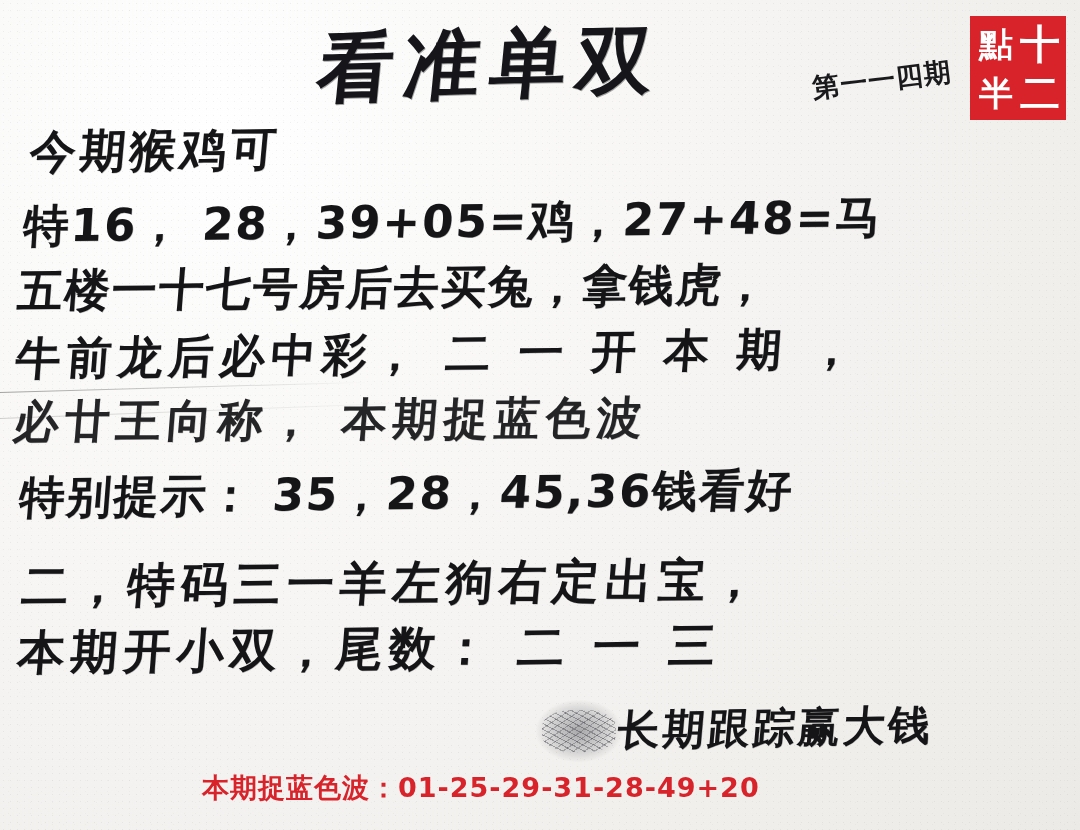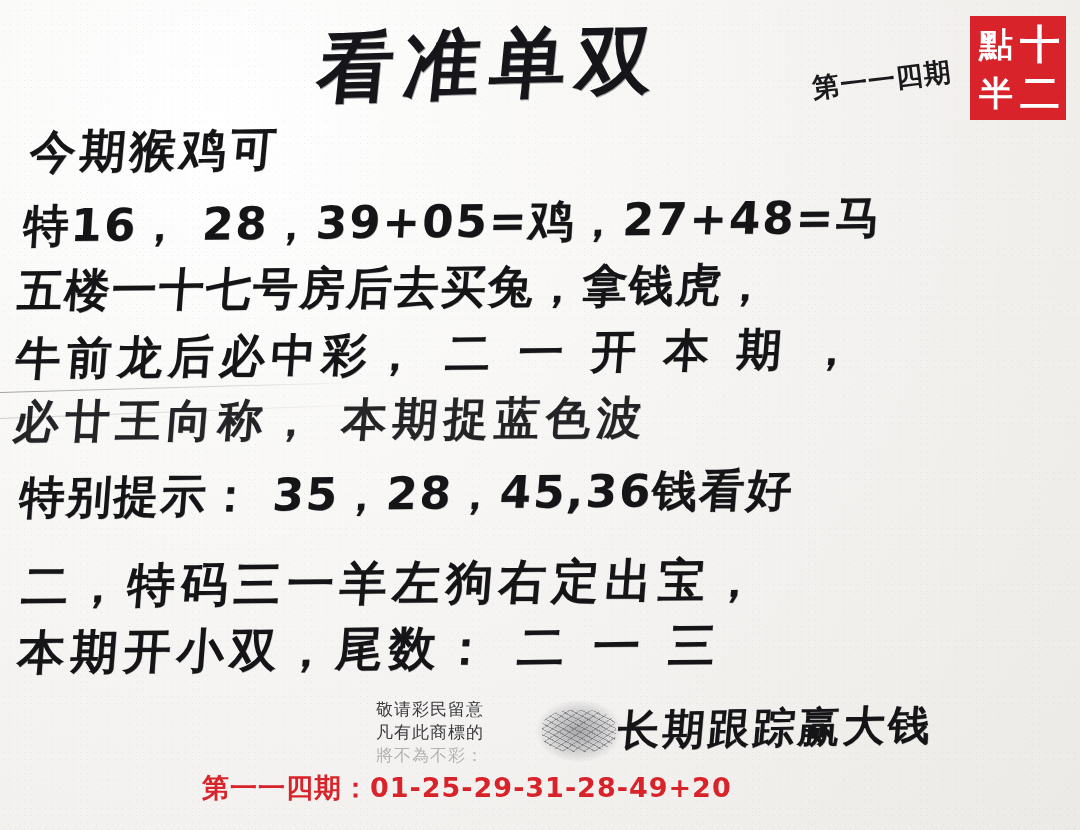--- a/index.html
+++ b/index.html
@@ -217,24 +217,19 @@
     <div class="hw l2">特16，  28，39+05=鸡，27+48=马</div>
     <div class="hw l3">五楼一十七号房后去买兔，拿钱虎，</div>
     <div class="hw l4">牛前龙后必中彩， 二 一 开 本 期 ，</div>
     <div class="hw l5">必廿王向称， 本期捉蓝色波</div>
     <div class="hw l6">特别提示： 35，28，45,36钱看好</div>
     <div class="hw l7">二，特码三一羊左狗右定出宝，</div>
     <div class="hw l8">本期开小双，尾数： 二 一 三</div>
     <div class="hw slogan">长期跟踪赢大钱</div>
   </div>
 
-  <div class="notice">
-    <div>敬请彩民留意</div>
-    <div>凡有此商標的</div>
-    <div>將不為不彩：</div>
+  <div class="stamp-blob"></div>
+
+  <div class="last-draw">
+    <span>本期捉蓝色波：</span><span>01-25-29-31-28-49+20</span>
   </div>
-  <div class="stamp-blob"></div>
-
-  <div class="last-draw">
-    <span>第一一四期：</span><span>01-25-29-31-28-49+20</span>
-  </div>
 
 </div>
 
 </body></html>

